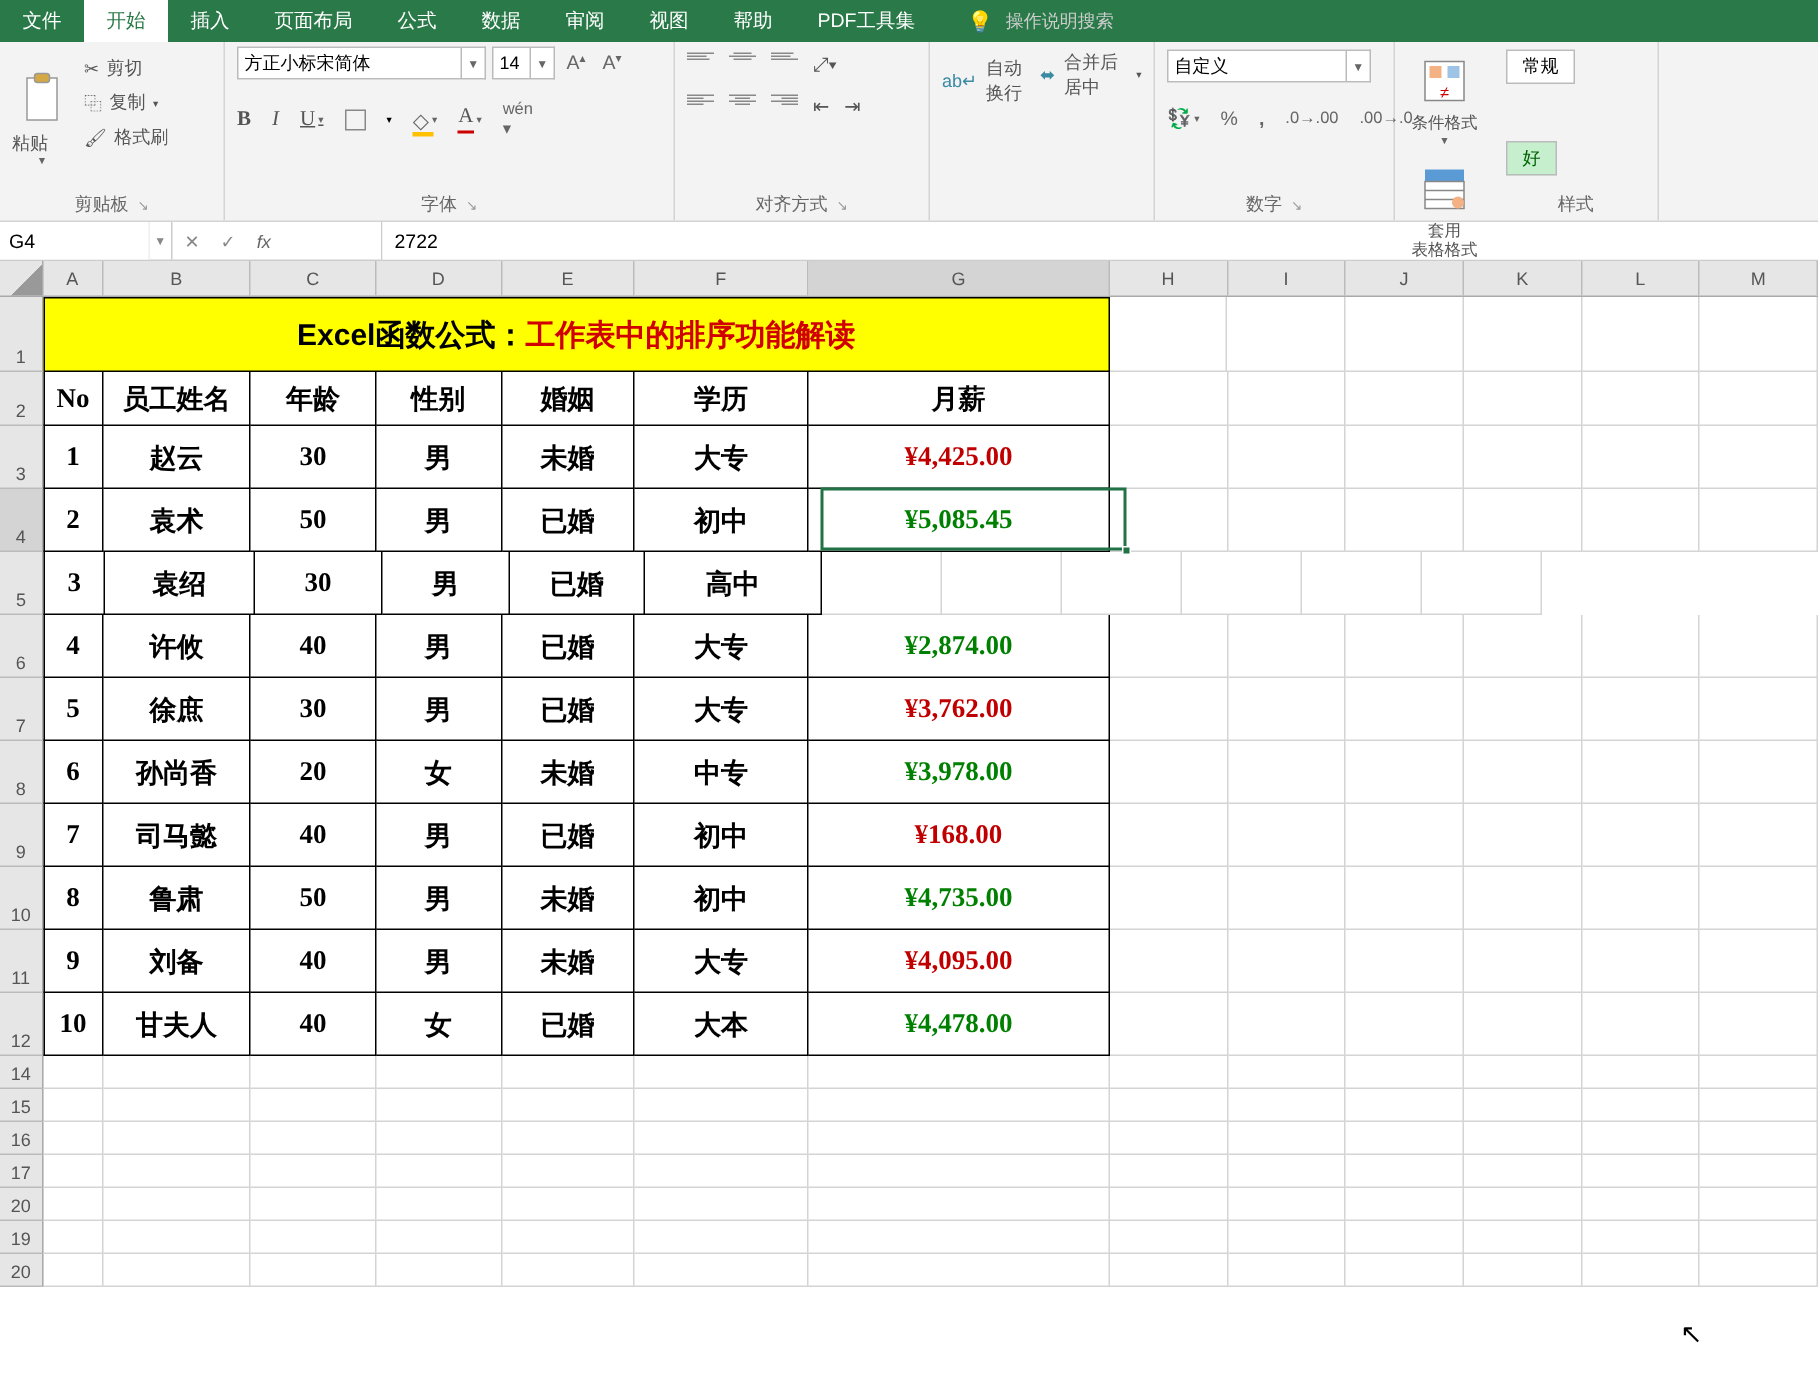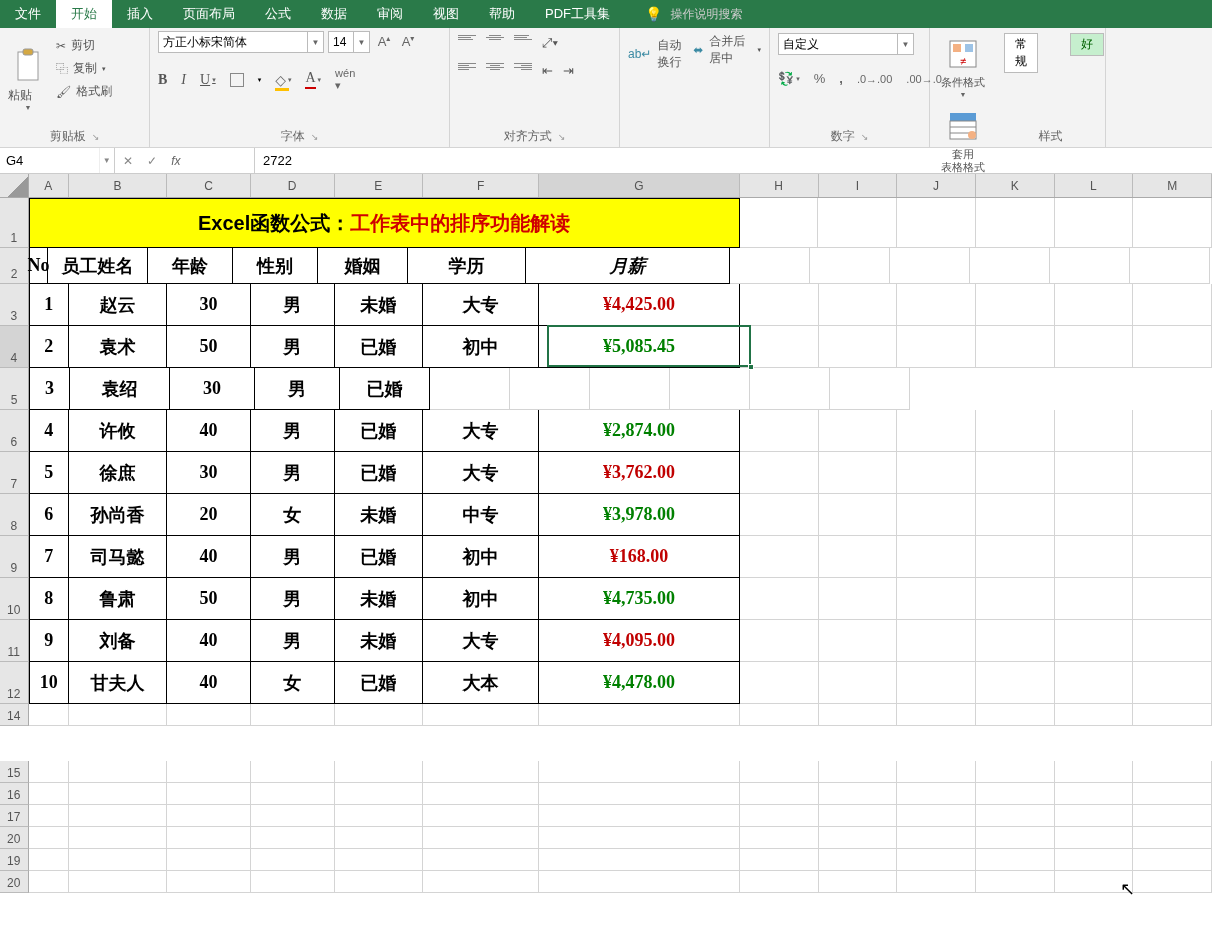--- a/index.html
+++ b/index.html
@@ -300,21 +300,21 @@
             <circle cx="24" cy="24" r="4" fill="#f4b183"></circle>
           </svg>
         </div>
       <div class="blabel" style="white-space:pre;">套用
 表格格式</div>
       <div class="bdd">▼</div>
     </div>
   </div>
 
   <div class="rgroup styles-block" style="width:110px;">
-    <div class="gbody" style="flex-direction:row; padding-top:2px;gap:32px;">
+    <div class="gbody" style="flex-direction:column; padding-top:2px;gap:32px;">
       <div class="cstyle">常规</div>
       <div class="cstyle good">好</div>
     </div>
     <div class="glabel">
         <span>样式</span>
       </div>
   </div>
 
 </div>
 
@@ -359,27 +359,27 @@
         </div>
         <div class="cell" style="width: 80px;"></div>
         <div class="cell" style="width: 80px;"></div>
         <div class="cell" style="width: 80px;"></div>
         <div class="cell" style="width: 80px;"></div>
         <div class="cell" style="width: 80px;"></div>
         <div class="cell" style="width: 80px;"></div>
       </div>
       <div class="gr" style="height: 36px;">
         <div class="rh">2</div>
-        <div class="dcell" style="border-left: 1px solid rgb(0, 0, 0); width: 19px;">No</div>
+        <div class="dcell" style="border-left: 1px solid rgb(0, 0, 0); width: 41px;">No</div>
         <div class="dcell" style="width: 100px;">员工姓名</div>
         <div class="dcell" style="width: 85px;">年龄</div>
         <div class="dcell" style="width: 85px;">性别</div>
         <div class="dcell" style="width: 90px;">婚姻</div>
         <div class="dcell" style="width: 118px;">学历</div>
-        <div class="dcell" style="width: 204px; font-style: italic;">月薪</div>
+        <div class="dcell" style="width: 204px;">月薪</div>
         <div class="cell" style="width: 80px;"></div>
         <div class="cell" style="width: 80px;"></div>
         <div class="cell" style="width: 80px;"></div>
         <div class="cell" style="width: 80px;"></div>
         <div class="cell" style="width: 80px;"></div>
         <div class="cell" style="width: 80px;"></div>
       </div>
       <div class="gr" style="height: 42px;">
         <div class="rh">3</div>
         <div class="dcell" style="border-left: 1px solid rgb(0, 0, 0); width: 41px;">1</div>
@@ -412,20 +412,21 @@
         <div class="cell" style="width: 80px;"></div>
         <div class="cell" style="width: 80px;"></div>
       </div>
       <div class="gr" style="height: 42px;">
         <div class="rh">5</div>
         <div class="dcell" style="border-left: 1px solid rgb(0, 0, 0); width: 41px;">3</div>
         <div class="dcell" style="width: 100px;">袁绍</div>
         <div class="dcell" style="width: 85px;">30</div>
         <div class="dcell" style="width: 85px;">男</div>
         <div class="dcell" style="width: 90px;">已婚</div>
+        <div class="dcell" style="width: 118px;">高中</div>
         <div class="cell" style="width: 80px;"></div>
         <div class="cell" style="width: 80px;"></div>
         <div class="cell" style="width: 80px;"></div>
         <div class="cell" style="width: 80px;"></div>
         <div class="cell" style="width: 80px;"></div>
         <div class="cell" style="width: 80px;"></div>
       </div>
       <div class="gr" style="height: 42px;">
         <div class="rh">6</div>
         <div class="dcell" style="border-left: 1px solid rgb(0, 0, 0); width: 41px;">4</div>
@@ -547,21 +548,21 @@
         <div class="cell" style="width: 90px;"></div>
         <div class="cell" style="width: 118px;"></div>
         <div class="cell" style="width: 204px;"></div>
         <div class="cell" style="width: 80px;"></div>
         <div class="cell" style="width: 80px;"></div>
         <div class="cell" style="width: 80px;"></div>
         <div class="cell" style="width: 80px;"></div>
         <div class="cell" style="width: 80px;"></div>
         <div class="cell" style="width: 80px;"></div>
       </div>
-      <div class="gr" style="height: 22px; margin-top: 35px;">
+      <div class="gr" style="height: 22px;">
         <div class="rh">15</div>
         <div class="cell" style="width: 41px;"></div>
         <div class="cell" style="width: 100px;"></div>
         <div class="cell" style="width: 85px;"></div>
         <div class="cell" style="width: 85px;"></div>
         <div class="cell" style="width: 90px;"></div>
         <div class="cell" style="width: 118px;"></div>
         <div class="cell" style="width: 204px;"></div>
         <div class="cell" style="width: 80px;"></div>
         <div class="cell" style="width: 80px;"></div>

